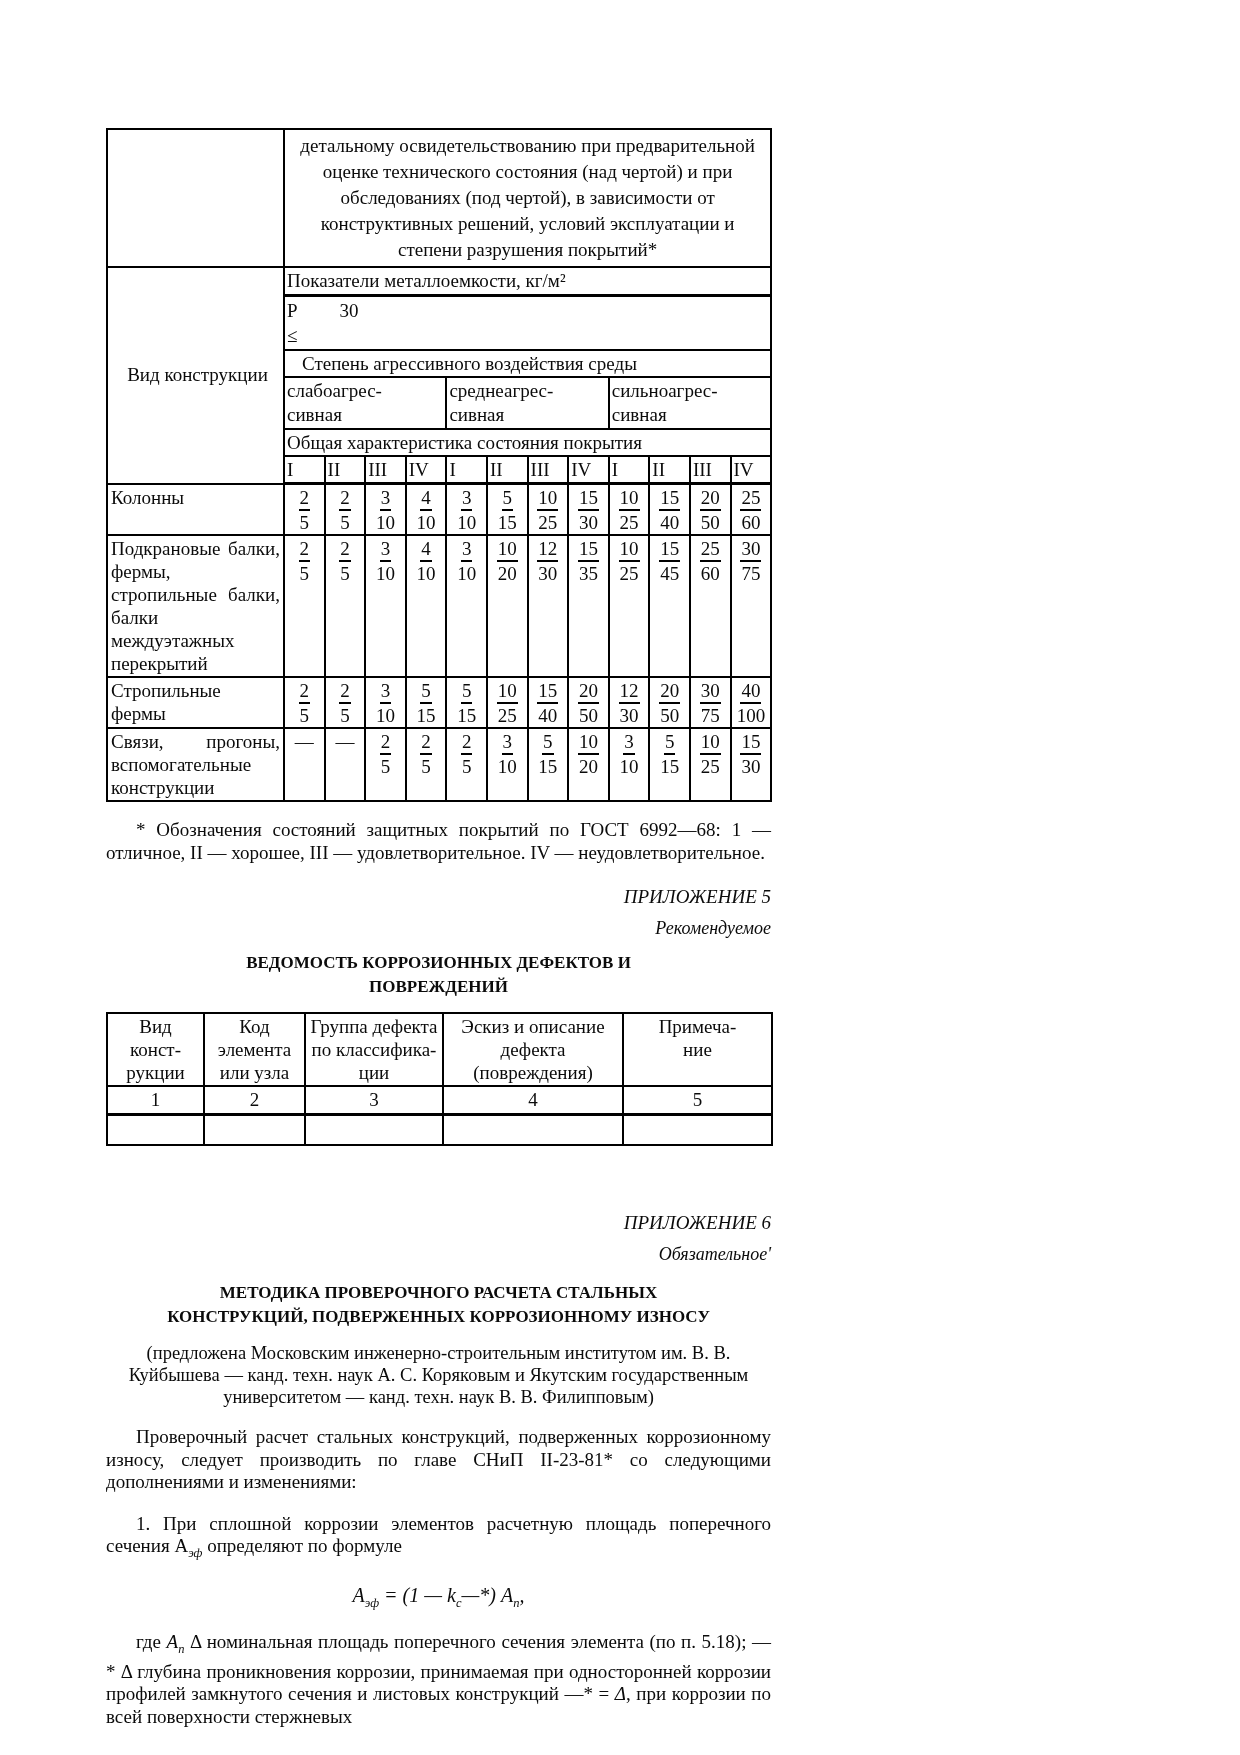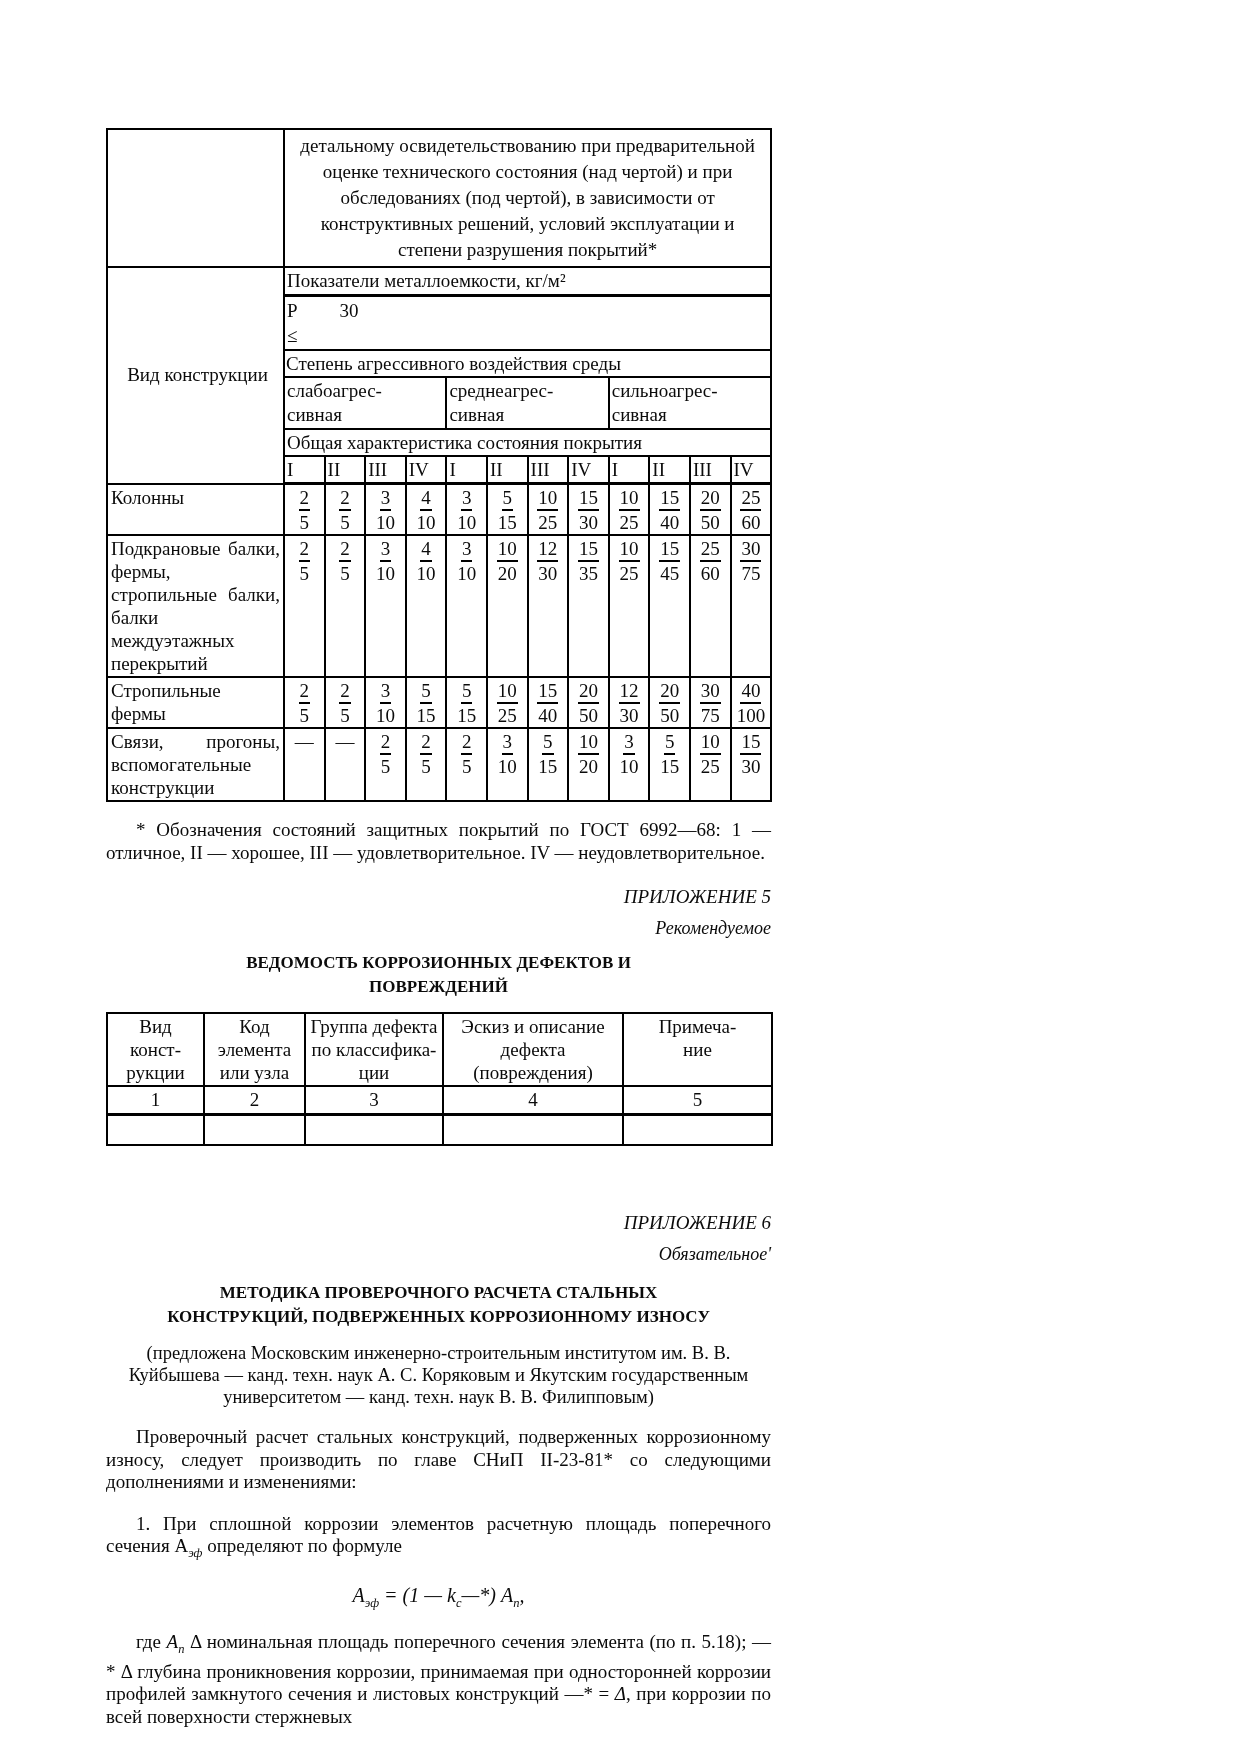--- a/index.html
+++ b/index.html
@@ -9,21 +9,21 @@
   }
   .content{position:absolute;left:106px;top:128px;width:665px;}
 
   
   table{border-collapse:collapse;}
   .t1{width:665px;table-layout:fixed;font-size:19px;line-height:24px;}
   .t1 td{border:2px solid #000;padding:0 2px;vertical-align:middle;}
   .t1 .big{height:134px;text-align:center;padding:1px 4px;line-height:26px;}
   .t1 .corner{text-align:center;font-size:19px;vertical-align:middle;padding-left:6px;}
   .t1 .c{text-align:left;}
-  .t1 .l{text-align:left;padding-left:1px;}
+  .t1 .l{text-align:left;padding-left:17px;}
   .t1 .metal{height:26px;border-bottom-width:3px;}
   .t1 .prow{height:52px;line-height:25px;}
   .t1 .prow .gap{display:inline-block;width:42px;}
   .t1 .raggr td{height:25px;}
   .t1 .grp{height:50px;line-height:24px;}
   .t1 .rcov td{height:25px;border-radius:7px;}
   .t1 .grade{height:25px;border-bottom-width:3px;}
   .t1 .rowlabel{text-align:justify;vertical-align:top;padding:1px 3px;line-height:23px;}
   .t1 .val{text-align:center;vertical-align:top;padding-top:1px;}
   .frac{display:block;text-align:center;line-height:23px;}

